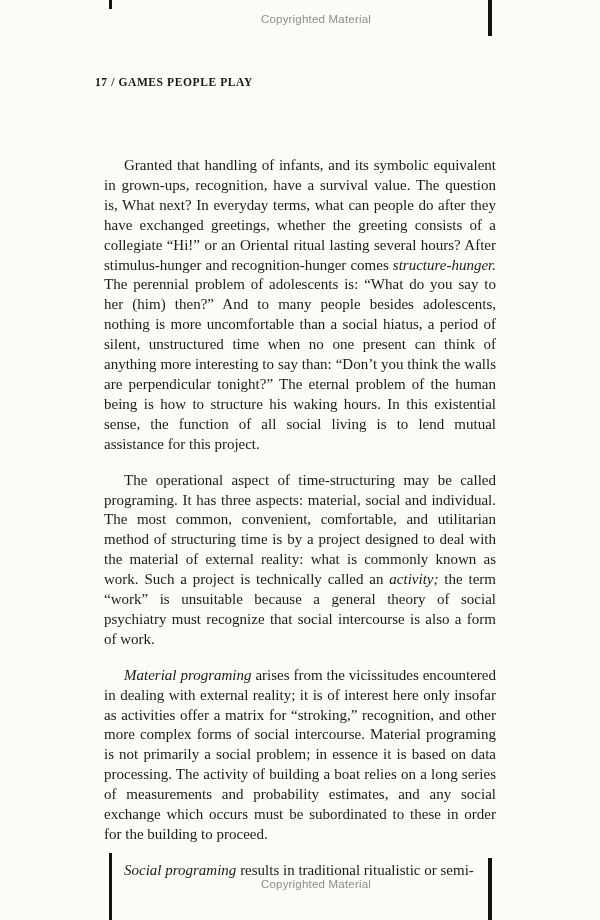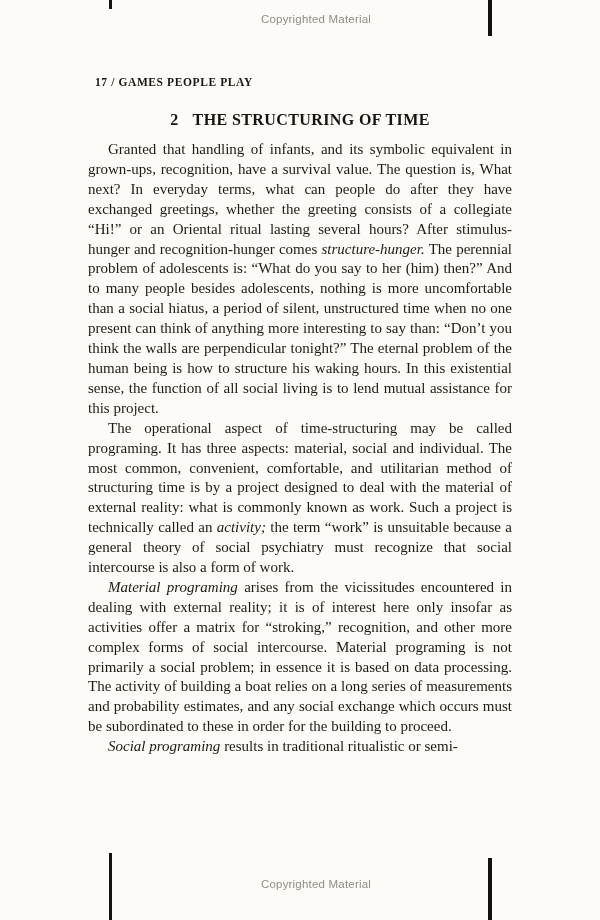--- a/index.html
+++ b/index.html
@@ -64,21 +64,21 @@
     position: absolute;
     top: 140px;
     left: 88px;
     width: 424px;
     font-size: 15px;
     line-height: 19.9px;
     text-align: justify;
     color: #1c1b16;
   }
   .body-text p {
-    margin: 0;
+    margin: 16px;
     text-indent: 20px;
   }
   .body-text em {
     font-style: italic;
   }
   
   .edge-mark {
     position: absolute;
     background: #121210;
   }
@@ -94,23 +94,20 @@
 
   <div class="edge-mark edge-top-left"></div>
   <div class="edge-mark edge-top-right"></div>
   <div class="edge-mark edge-bottom-left"></div>
   <div class="edge-mark edge-bottom-right"></div>
 
   <div class="copyright copyright-top">Copyrighted Material</div>
 
   <div class="running-header">17 / GAMES PEOPLE PLAY</div>
 
-  <div class="chapter-heading">
-    <span class="chapter-number">2</span><span>THE STRUCTURING OF TIME</span>
-  </div>
 
   <div class="body-text">
       <p><span>Granted that handling of infants, and its symbolic equivalent in grown-ups, recognition, have a survival value. The question is, What next? In everyday terms, what can people do after they have exchanged greetings, whether the greeting consists of a collegiate “Hi!” or an Oriental ritual lasting several hours? After stimulus-hunger and recognition-hunger comes </span><em>structure-hunger.</em><span> The perennial problem of adolescents is: “What do you say to her (him) then?” And to many people besides adolescents, nothing is more uncomfortable than a social hiatus, a period of silent, unstructured time when no one present can think of anything more interesting to say than: “Don’t you think the walls are perpendicular tonight?” The eternal problem of the human being is how to structure his waking hours. In this existential sense, the function of all social living is to lend mutual assistance for this project.</span></p>
       <p><span>The operational aspect of time-structuring may be called programing. It has three aspects: material, social and individual. The most common, convenient, comfortable, and utilitarian method of structuring time is by a project designed to deal with the material of external reality: what is commonly known as work. Such a project is technically called an </span><em>activity;</em><span> the term “work” is unsuitable because a general theory of social psychiatry must recognize that social intercourse is also a form of work.</span></p>
       <p><em>Material programing</em><span> arises from the vicissitudes encountered in dealing with external reality; it is of interest here only insofar as activities offer a matrix for “stroking,” recognition, and other more complex forms of social intercourse. Material programing is not primarily a social problem; in essence it is based on data processing. The activity of building a boat relies on a long series of measurements and probability estimates, and any social exchange which occurs must be subordinated to these in order for the building to proceed.</span></p>
       <p><em>Social programing</em><span> results in traditional ritualistic or semi-</span></p>
     </div>
 
   <div class="copyright copyright-bottom">Copyrighted Material</div>
 

